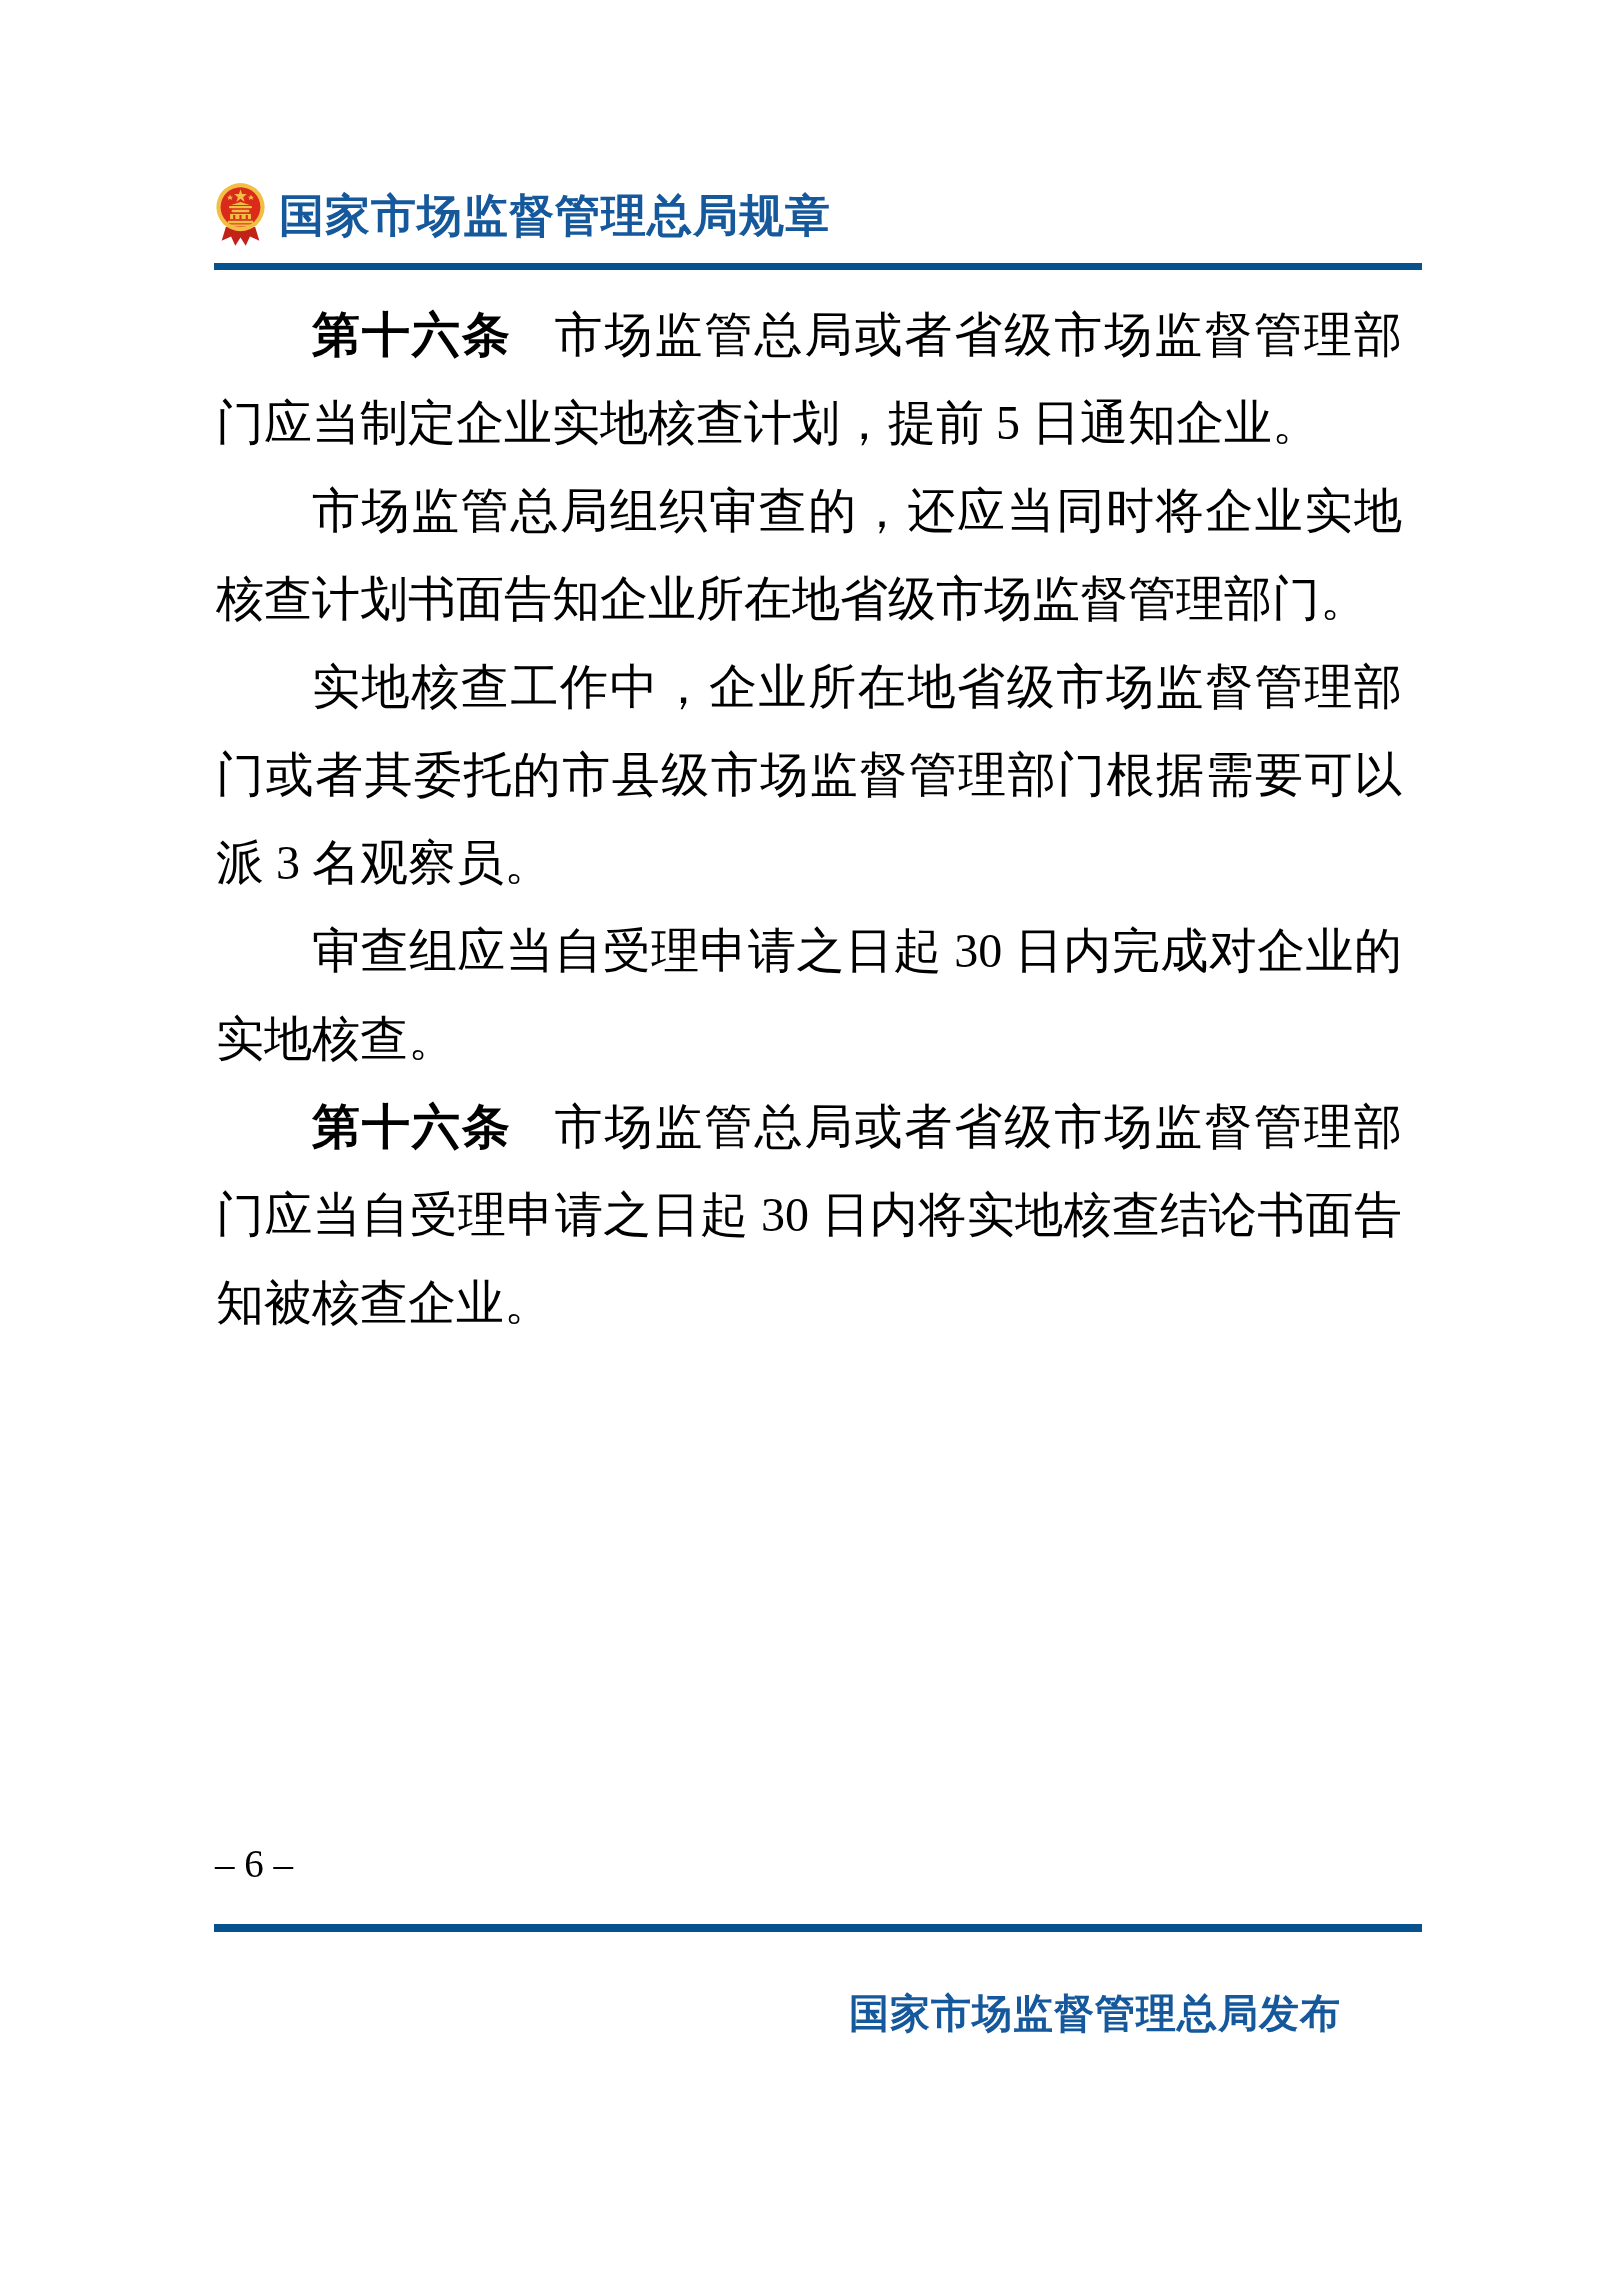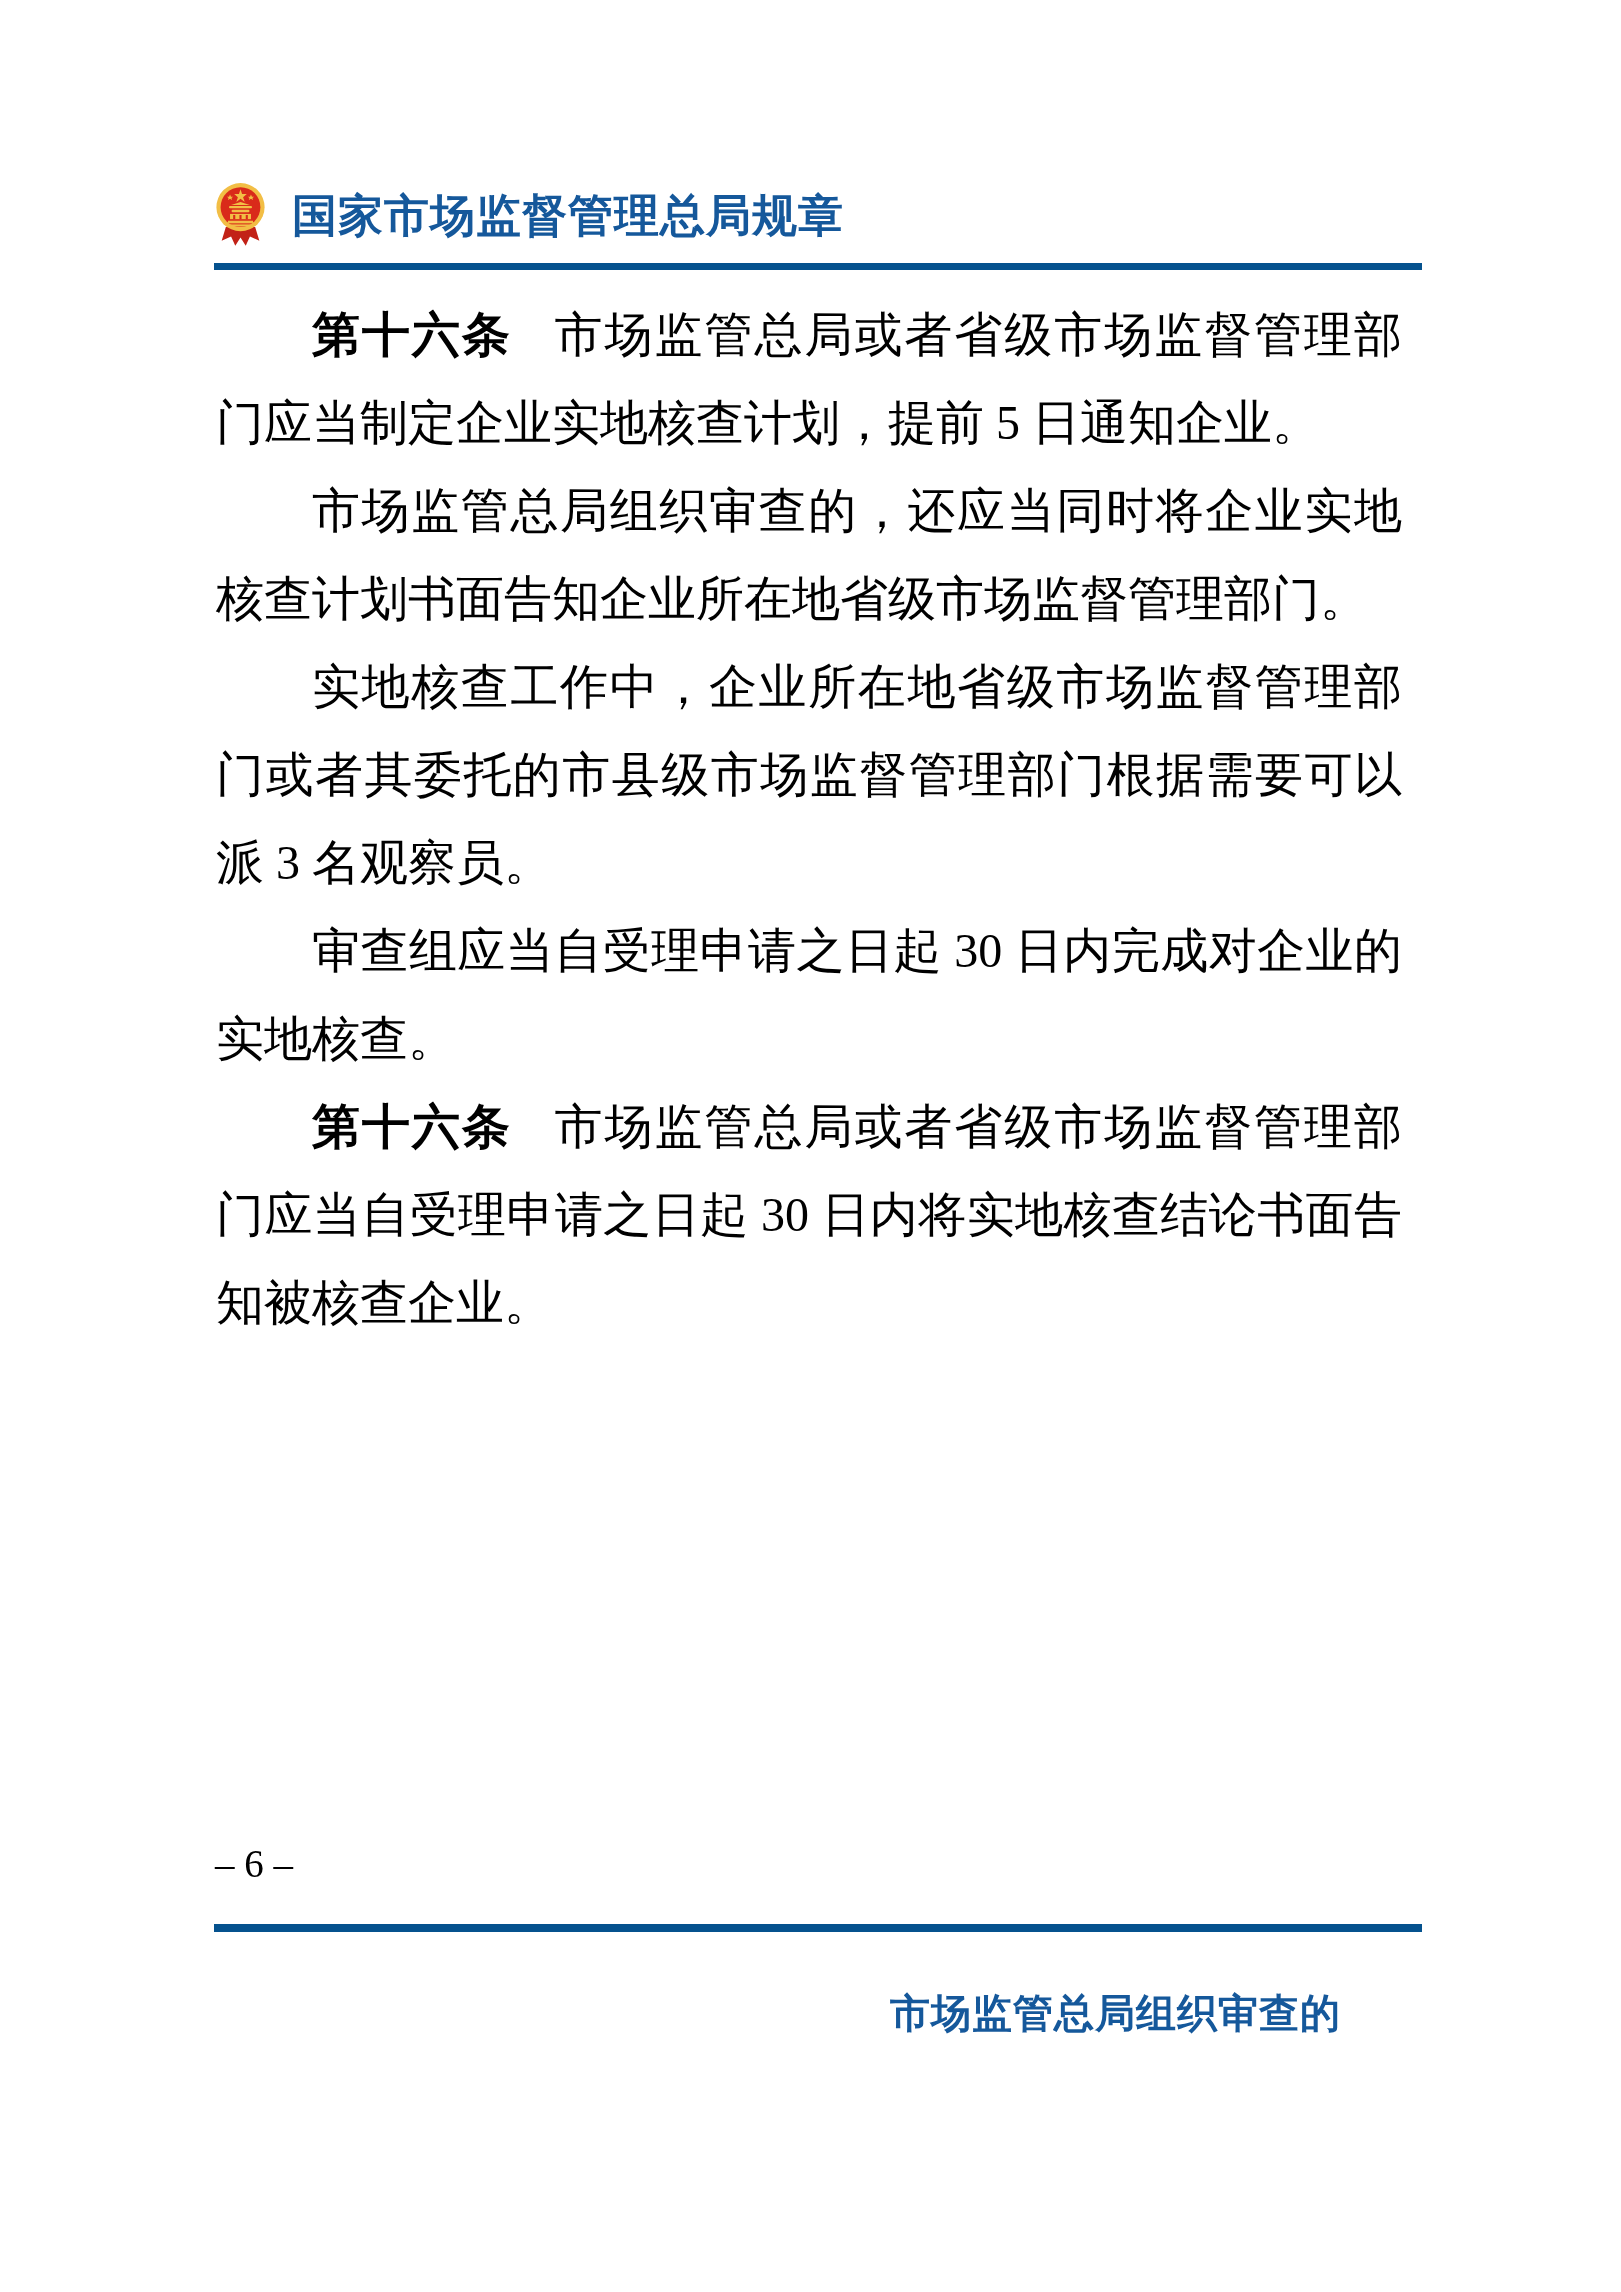--- a/index.html
+++ b/index.html
@@ -25,21 +25,21 @@
     overflow: hidden;
   }
   
   .doc-header {
     position: absolute;
     left: 214px;
     top: 180px;
     height: 71px;
     display: flex;
     align-items: center;
-    gap: 25px;
+    gap: 12px;
   }
   .emblem-wrap {
     width: 53px;
     height: 67px;
     flex: 0 0 auto;
   }
   .doc-title {
     font-family: "Liberation Sans", "DejaVu Sans", sans-serif;
     font-weight: bold;
     font-size: 45px;
@@ -155,16 +155,16 @@
       <p class="para">市场监管总局组织审查的，还应当同时将企业实地核查计划书面告知企业所在地省级市场监督管理部门。</p>
       <p class="para">实地核查工作中，企业所在地省级市场监督管理部门或者其委托的市县级市场监督管理部门根据需要可以派 3 名观察员。</p>
       <p class="para">审查组应当自受理申请之日起 30 日内完成对企业的实地核查。</p>
       <p class="para"><b class="article-label">第十六条</b><span class="label-gap"></span>市场监管总局或者省级市场监督管理部门应当自受理申请之日起 30 日内将实地核查结论书面告知被核查企业。</p>
     </div>
 
   <div class="page-number">– 6 –</div>
 
   <div class="footer-rule"></div>
 
-  <div class="footer-publisher">市场监管总局组织审查的</div>
+  <div class="footer-publisher">国家市场监督管理总局发布</div>
 
 </div>
 
 
 </body></html>

